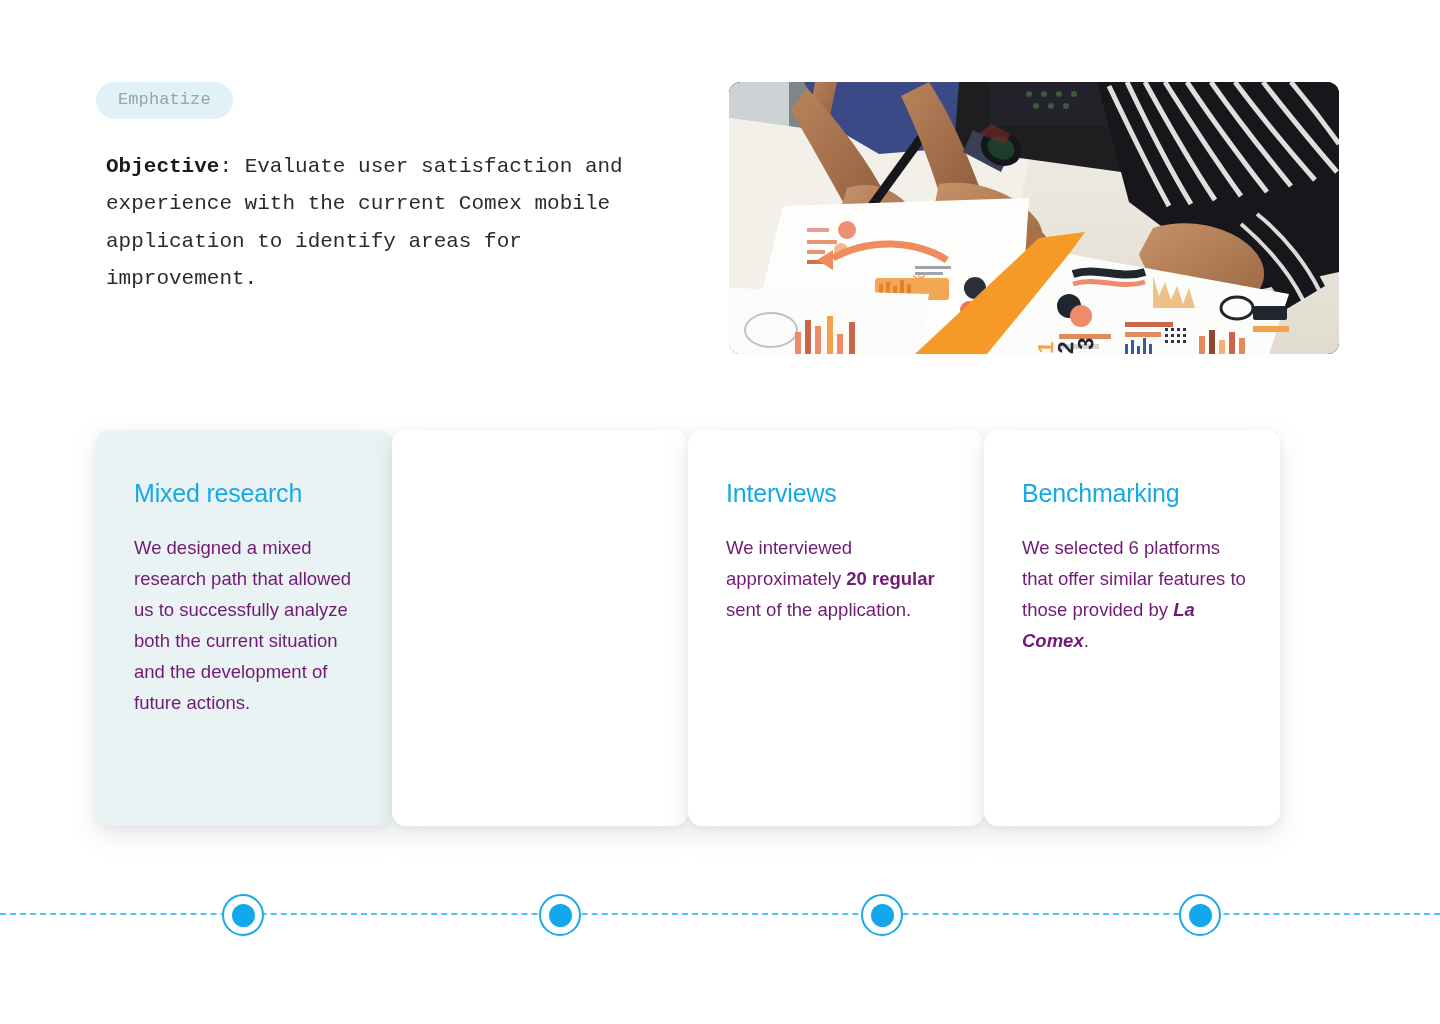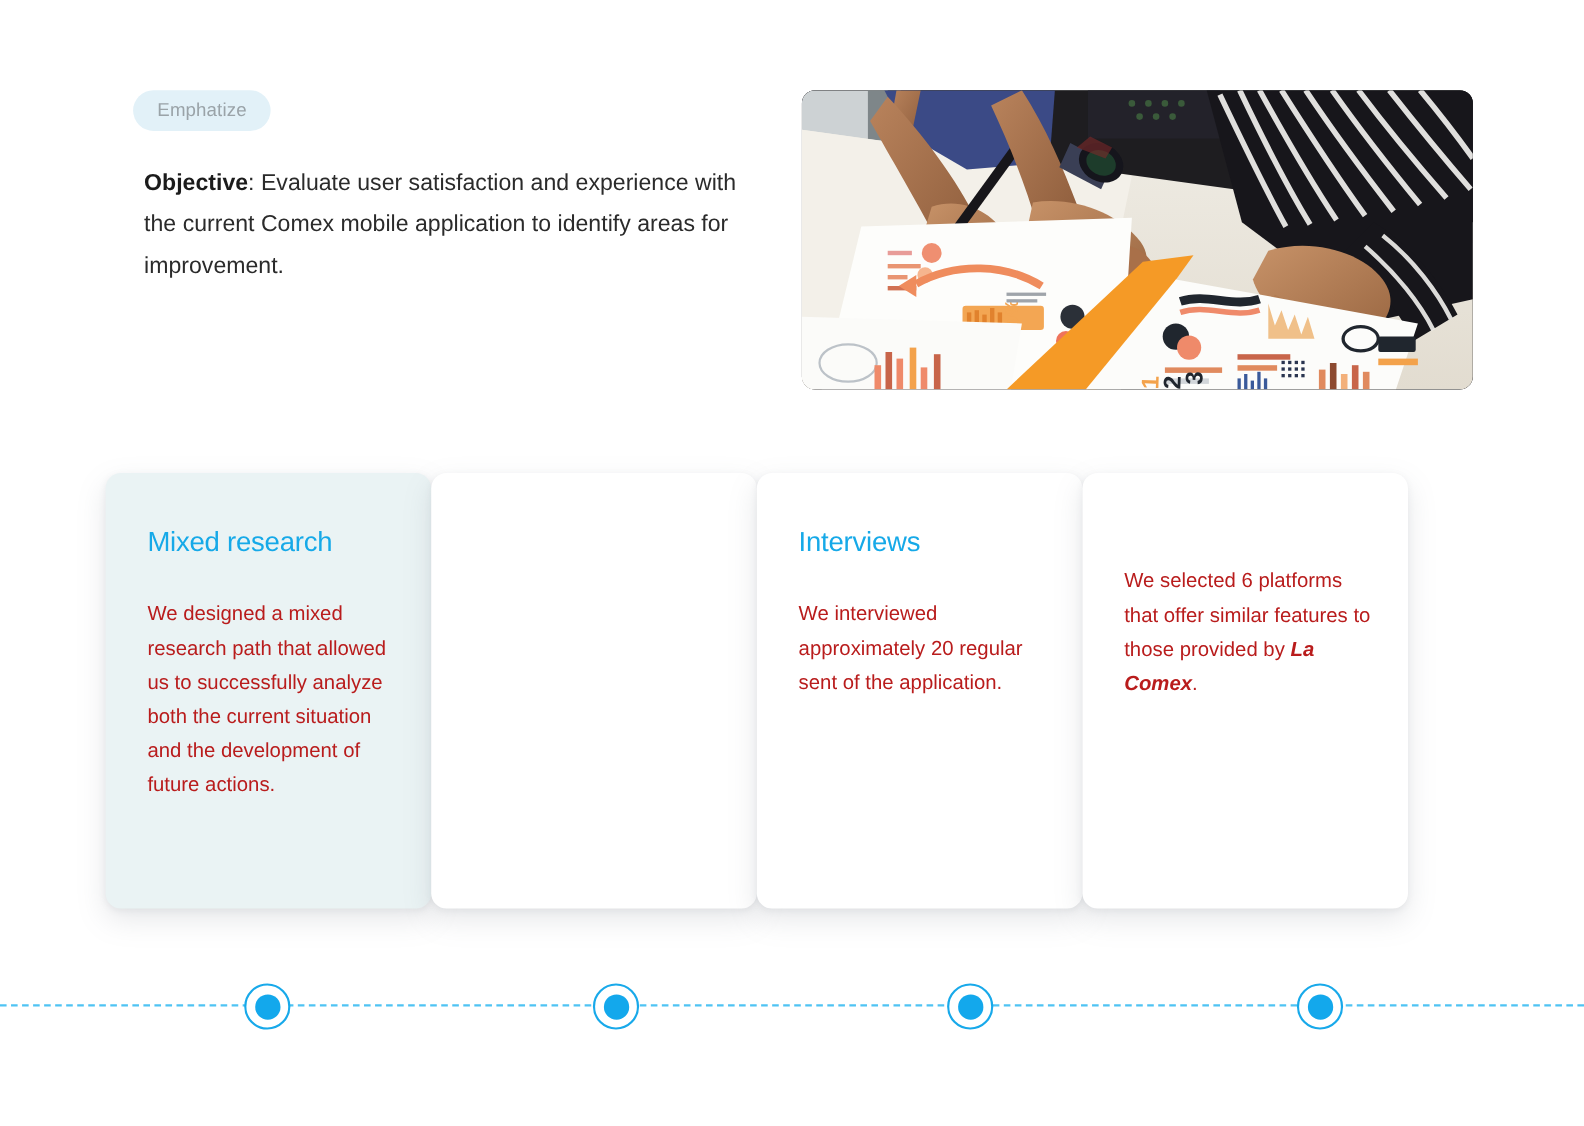--- a/index.html
+++ b/index.html
@@ -15,23 +15,24 @@
   .page {
     position: relative;
     width: 1440px;
     height: 1024px;
     background: #ffffff;
   }
 
   
   .header-left {
     position: absolute;
-    left: 121px;
+    left: 96px;
     top: 82px;
     width: 560px;
+    font-family: Liberation Mono, monospace;
   }
 
   .badge {
     display: inline-block;
     background: #e2f1f8;
     color: #9aa3a8;
     font-size: 17px;
     font-weight: 400;
     letter-spacing: 0.1px;
     padding: 9px 22px 11px 22px;
@@ -94,26 +95,26 @@
 
   .card-title {
     font-size: 25px;
     font-weight: 500;
     color: #16a9e8;
     letter-spacing: -0.2px;
     line-height: 1.2;
   }
 
   .card-body {
-    margin-top: 34px;
+    margin-top: 24px;
     font-size: 18.5px;
     line-height: 1.68;
-    color: #b91c1c;
-  }
-  .card-body b { font-weight: 400; }
+    color: #701a75;
+  }
+  .card-body b { font-weight: 700; }
   .card-body .bi { font-weight: 700; font-style: italic; }
 
   
   .timeline {
     position: absolute;
     left: 0;
     top: 894px;
     width: 1440px;
     height: 60px;
   }
@@ -335,20 +336,21 @@
     </div>
 
     <div class="card">
       <div class="card-title">Interviews</div>
       <div class="card-body">
         <span>We interviewed approximately </span><b>20 regular</b><span> sent of the application.</span>
       </div>
     </div>
 
     <div class="card">
+      <div class="card-title">Benchmarking</div>
       <div class="card-body">
         <span>We selected 6 platforms that offer similar features to those provided by </span><span class="bi">La Comex</span><span>.</span>
       </div>
     </div>
 
   </div>
 
   <div class="timeline">
     <div class="timeline-line"></div>
     <div class="tl-dot" style="left:222px"></div>

